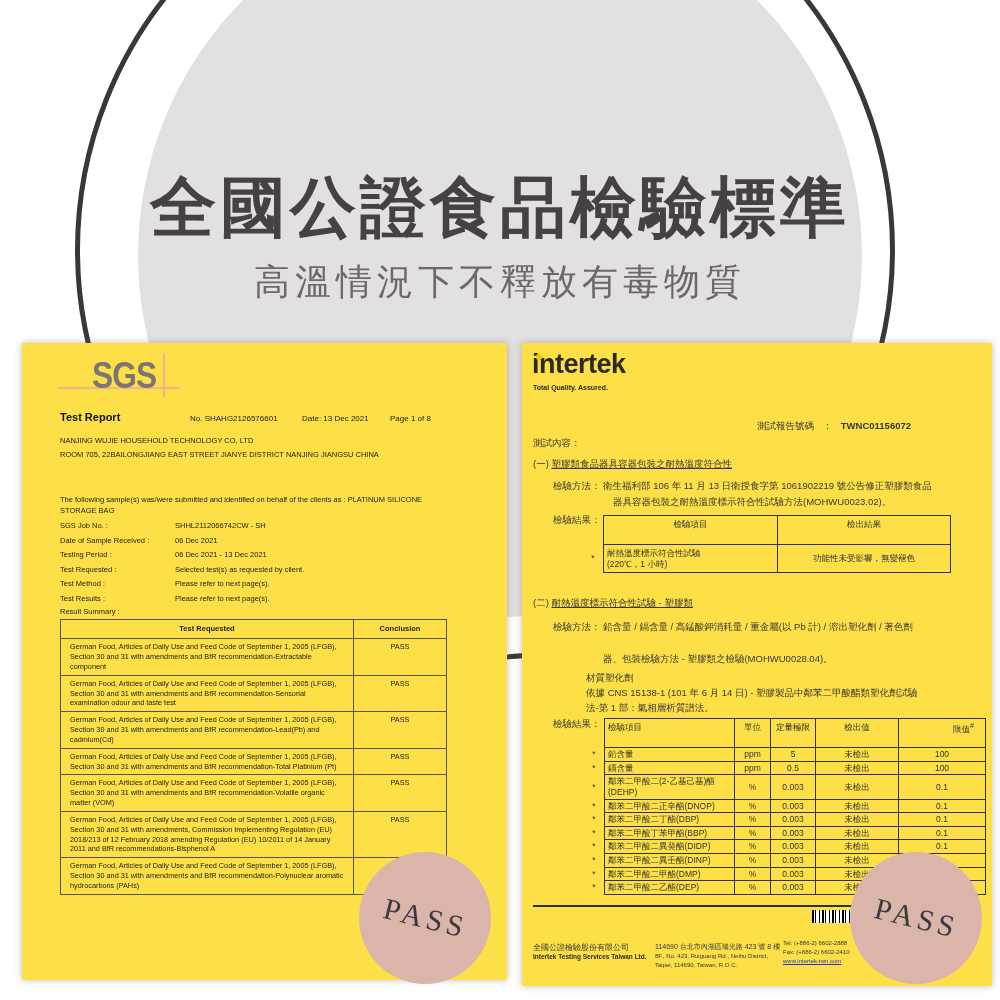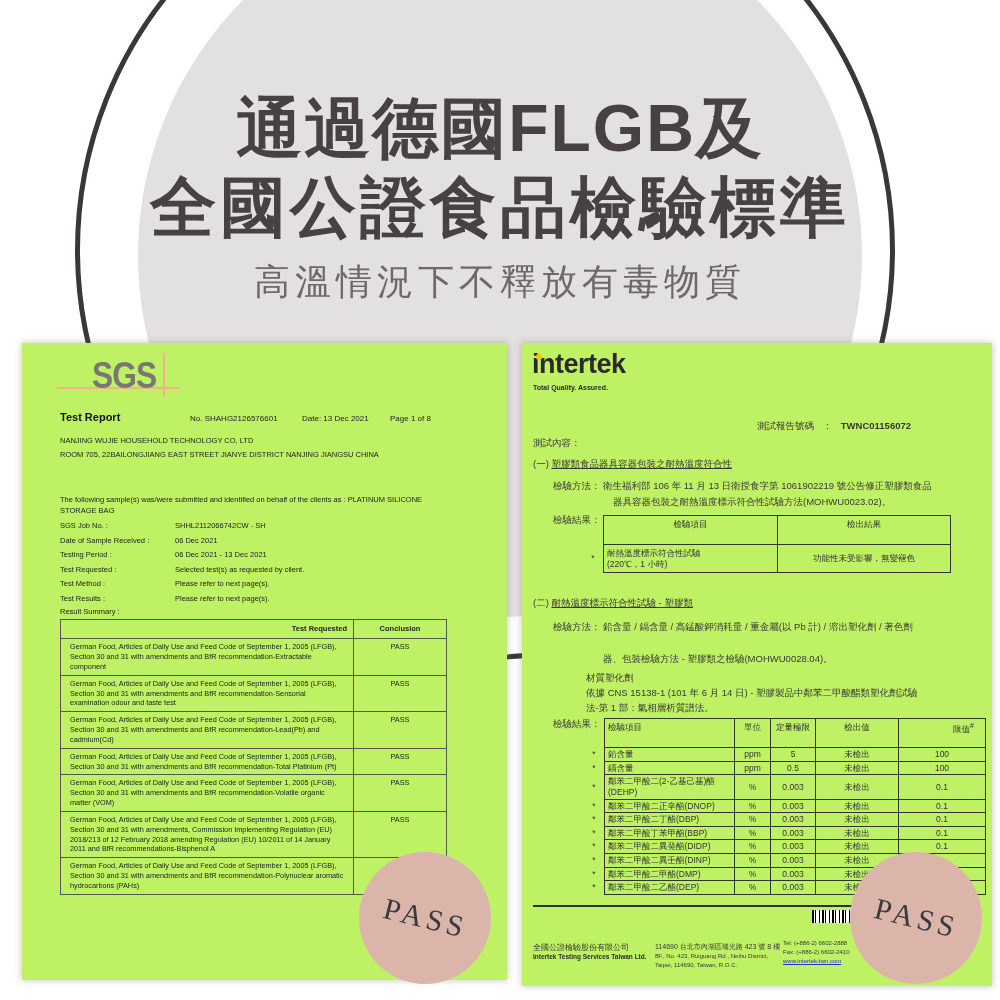--- a/index.html
+++ b/index.html
@@ -9,34 +9,34 @@
   
   .outline-circle{left:75px;top:-160px;width:820px;height:820px;border-radius:50%;
                   border:5px solid #3b3637;box-sizing:border-box;}
   .gray-circle{left:138px;top:-107px;width:724px;height:724px;border-radius:50%;background:#e3e0e1;}
   .headline{left:0;right:0;text-align:center;color:#474142;font-weight:700;}
   .headline1{top:84px;font-size:66px;letter-spacing:2px;}
   .headline2{top:163px;font-size:66px;letter-spacing:4px;}
   .subline{top:258px;left:0;right:0;text-align:center;font-size:36px;font-weight:400;
            color:#6f686a;letter-spacing:5px;}
   
-  .doc{background:#bef264;box-shadow:0 0 7px rgba(120,110,110,0.45);}
+  .doc{background:#fde047;box-shadow:0 0 7px rgba(120,110,110,0.45);}
   #doc-sgs{left:22px;top:343px;width:485px;height:637px;}
   #doc-itk{left:522px;top:343px;width:470px;height:643px;}
   
   .sgs-logo{left:70px;top:12px;font-size:36px;font-weight:700;color:#7b7576;letter-spacing:-1px;
             transform:scaleX(0.88);transform-origin:left top;z-index:2;}
   .sgs-hline{left:35px;top:44px;width:123px;height:2px;background:#f3b28d;z-index:1;}
   .sgs-vline{left:141px;top:10px;width:2px;height:44px;background:#f3b28d;z-index:1;}
   .sgs-small{font-size:7.5px;color:#222;}
   .sgs-h{font-size:11px;font-weight:700;color:#111;}
   .sgs-meta{font-size:8px;color:#222;}
   table.sgs-tbl{border-collapse:collapse;width:387px;table-layout:fixed;font-size:7.3px;color:#222;}
   table.sgs-tbl td,table.sgs-tbl th{border:1px solid #555;vertical-align:top;line-height:1.35;}
-  table.sgs-tbl th{font-size:7.5px;font-weight:700;text-align:right;padding:4px 6px;}
+  table.sgs-tbl th{font-size:7.5px;font-weight:700;text-align:center;padding:4px 6px;}
   table.sgs-tbl th.conc,table.sgs-tbl td.conc{text-align:center;width:80px;}
   table.sgs-tbl td.test{padding:3px 6px 3px 9px;}
   table.sgs-tbl td.conc{padding:3px 2px;}
   
   .stamp{width:132px;height:132px;border-radius:50%;background:#dcb5aa;display:flex;
          align-items:center;justify-content:center;z-index:5;}
   .stamp span{font-family:"Liberation Serif",serif;font-size:30px;letter-spacing:4px;
               color:#383b40;transform:rotate(14deg);display:block;}
   
   .itk-logo{left:10px;top:6px;font-size:27px;font-weight:700;color:#2d292a;letter-spacing:-0.5px;}
@@ -63,21 +63,20 @@
   .link{color:#2a35c8;text-decoration:underline;}
 </style>
 </head>
 <body>
 
 <div id="stage">
 
   <div class="abs gray-circle"></div>
   <div class="abs outline-circle"></div>
 
-  <div class="abs headline headline1">通過德國FLGB及</div>
   <div class="abs subline">高溫情況下不釋放有毒物質</div>
   <div class="abs headline headline2">全國公證食品檢驗標準</div>
 
   <div id="doc-sgs" class="abs doc">
     <div class="abs sgs-hline"></div>
     <div class="abs sgs-vline"></div>
     <div class="abs sgs-logo">SGS</div>
 
     <div class="abs sgs-h" style="left:38px;top:68px;">Test Report</div>
     <div class="abs sgs-meta" style="left:168px;top:71px;">No. SHAHG2126576601</div>

